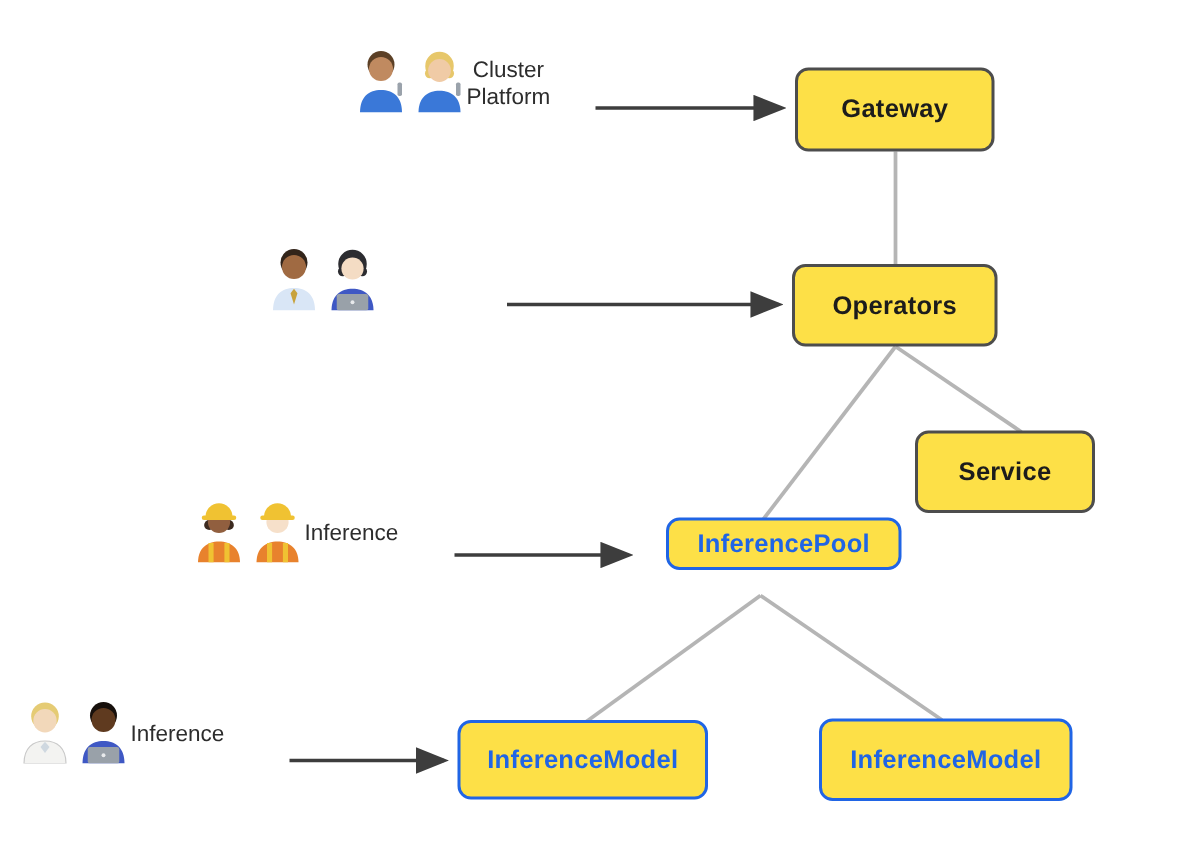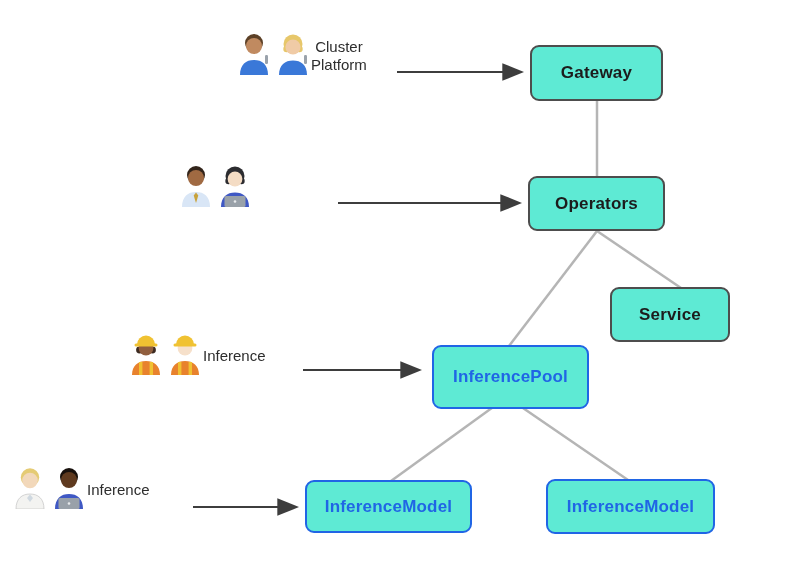--- a/index.html
+++ b/index.html
@@ -4,30 +4,30 @@
 <style>
   html,body { margin:0; padding:0; background:#ffffff; }
   .canvas {
     position:relative; width:800px; height:572px; background:#ffffff;
     font-family:"Liberation Sans", sans-serif; overflow:hidden;
   }
   svg.edge-layer { position:absolute; left:0; top:0; width:800px; height:572px; }
 
   .node {
     position:absolute; display:flex; align-items:center; justify-content:center;
-    background:#5eead4; border:2.5px solid #4d4d4d; border-radius:9px;
+    background:#fde047; border:2.5px solid #4d4d4d; border-radius:9px;
     font-weight:bold; font-size:17px; color:#1c1c1c; box-sizing:border-box;
     letter-spacing:0.2px;
   }
   .node.blue { border-color:#2065e5; color:#2065e5; }
 
   .node-gateway            { left:530px; top:45px;  width:133px; height:56px; }
   .node-httproute          { left:528px; top:176px; width:137px; height:55px; }
   .node-service            { left:610px; top:287px; width:120px; height:55px; }
-  .node-inferencepool      { left:432px; top:345px; width:157px; height:64px; }
+  .node-inferencepool      { left:444px; top:345px; width:157px; height:35px; }
   .node-inferencemodel-l   { left:305px; top:480px; width:167px; height:53px; }
   .node-inferencemodel-r   { left:546px; top:479px; width:169px; height:55px; }
 
   .persona {
     position:absolute; width:190px; display:flex; flex-direction:row; align-items:center;
   }
   .persona-cluster-operators        { left:236px; top:31px;  }
   .persona-application-developers   { left:178px; top:163px; }
   .persona-platform-owners          { left:128px; top:331px; }
   .persona-workload-owners          { left:12px;  top:465px; }

